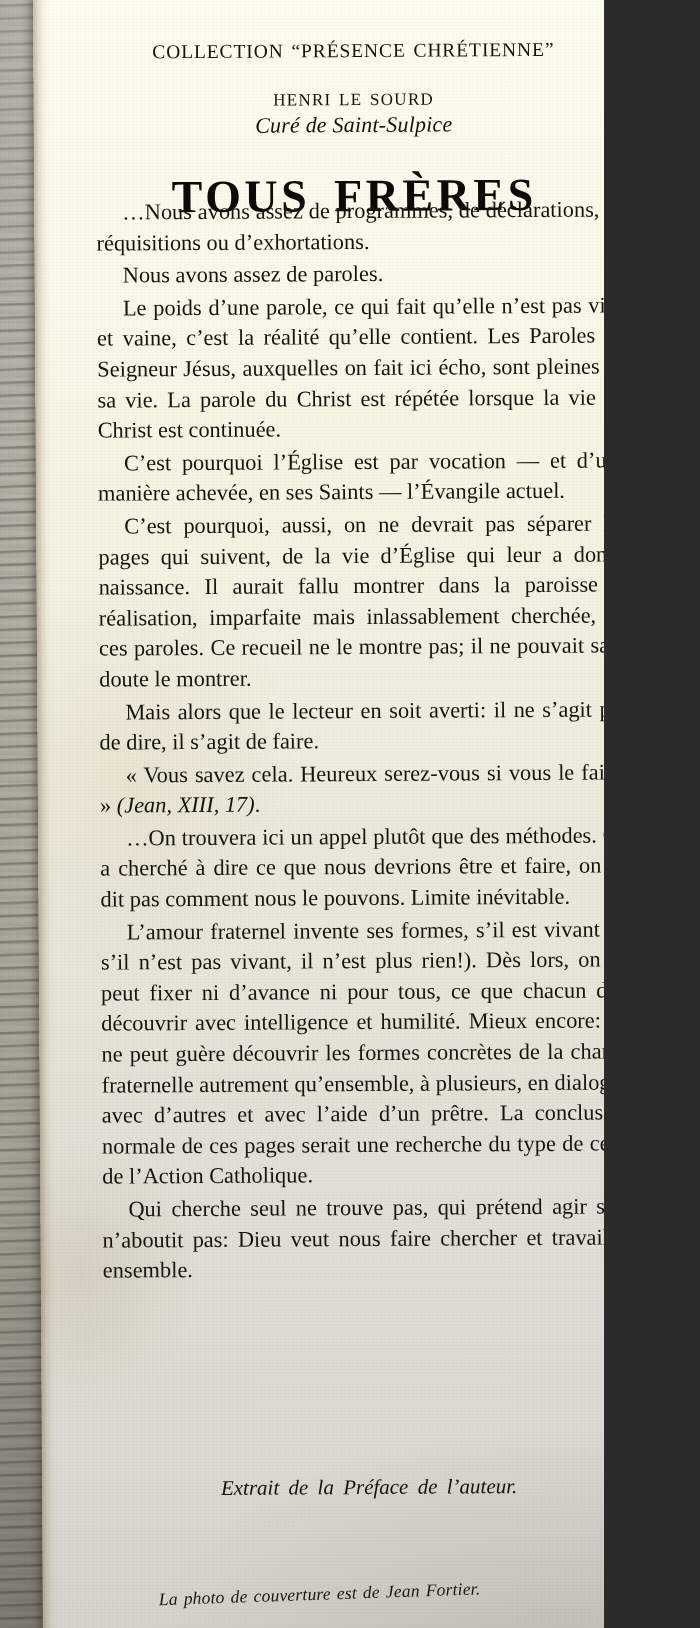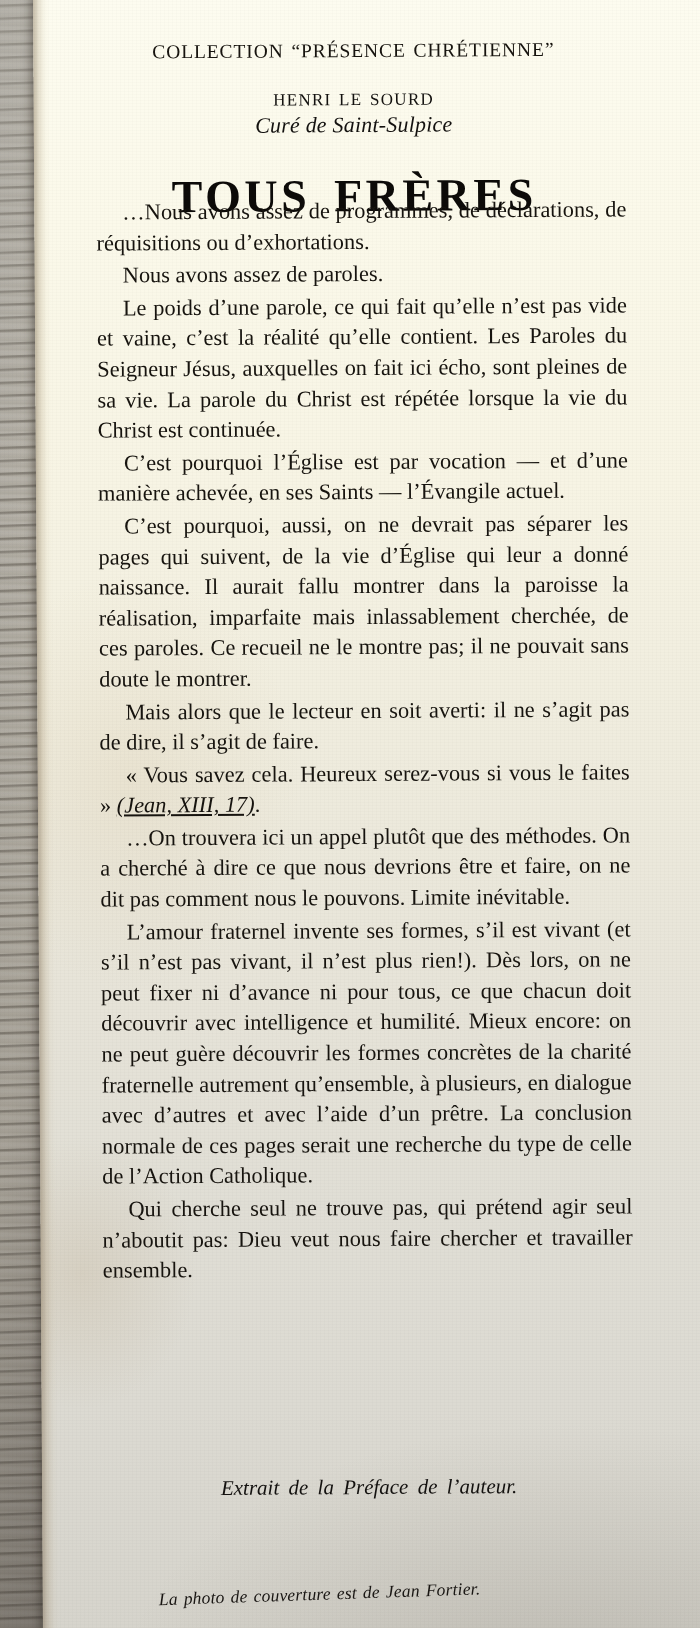--- a/index.html
+++ b/index.html
@@ -2,21 +2,21 @@
 <html><head>
 <meta charset="utf-8">
 <style>
   html, body {
     margin: 0;
     padding: 0;
     background: #2b2b2b;
   }
   #page {
     position: relative;
-    width: 700px;
+    width: 604px;
     height: 1628px;
     overflow: hidden;
     background: #8d8b84;
   }
 
   
   #wood {
     position: absolute;
     left: 0; top: 0;
     width: 120px; height: 1628px;
@@ -152,21 +152,21 @@
     font-size: 22.4px;
     line-height: 30.6px;
     text-align: justify;
     text-justify: inter-word;
     color: #17140f;
   }
   #body-text p {
     margin: 0 0 2px 0;
     text-indent: 26px;
   }
-  .ital { font-style: italic; text-decoration: underline; }
+  .ital { font-style: italic; }
 
   .attrib {
     position: absolute;
     left: 62px;
     top: 1477px;
     width: 530px;
     text-align: center;
     font-style: italic;
     font-size: 21px;
     word-spacing: 4px;

